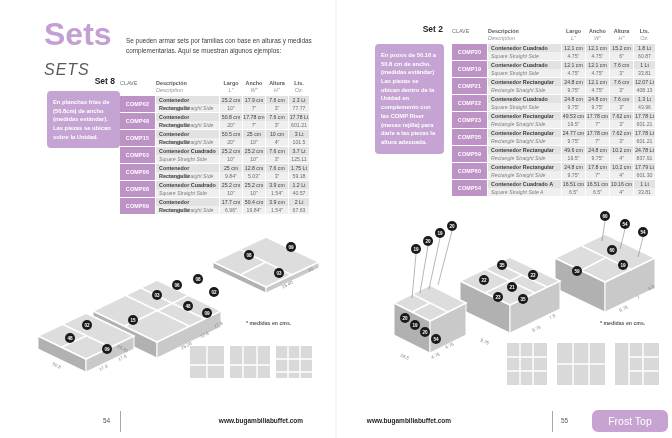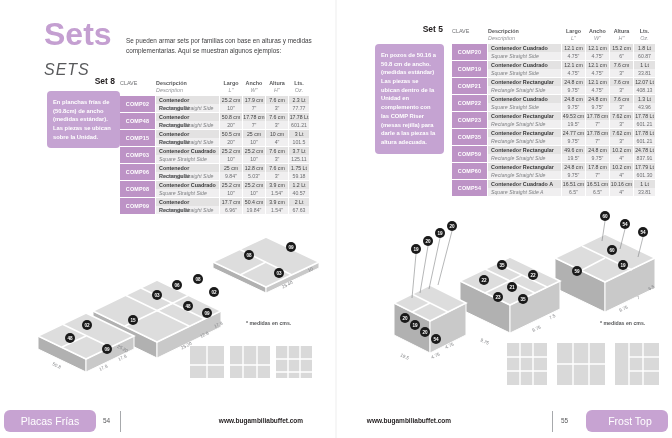--- a/index.html
+++ b/index.html
@@ -56,21 +56,21 @@
   .badge circle{fill:#1a1a1a;}
   .badge text{fill:#ffffff;font-size:4.6px;font-weight:bold;text-anchor:middle;font-family:"Liberation Sans",sans-serif;}
   .dim{font-size:4.6px;fill:#808285;text-anchor:middle;font-family:"Liberation Sans",sans-serif;}
   .note{font-size:5.2px;font-weight:bold;fill:#58595b;font-family:"Liberation Sans",sans-serif;}
   .thumb{fill:#d9d9d9;}
   .thumb-line{stroke:#ffffff;stroke-width:1.4;}
   
   .footer-tab{position:absolute;top:410px;height:22px;background:#c7a3d2;border-radius:6px;
     color:#fff;font-size:10.5px;display:flex;align-items:center;justify-content:center;}
   .tab-left{left:4px;width:92px;}
-  .tab-right{right:4px;width:76px;padding-left:6px;}
+  .tab-right{right:4px;width:76px;}
   .page-num{position:absolute;top:417px;font-size:6.5px;color:#58595b;}
   .pn-left{left:103px;}
   .pn-right{left:561px;}
   .foot-div{position:absolute;top:411px;width:1px;height:21px;background:#a7a9ac;}
   .fd-left{left:120px;}
   .fd-right{left:552px;}
   .site-url{position:absolute;top:417px;width:200px;text-align:center;font-size:6.5px;font-weight:bold;color:#231f20;}
   .url-left{left:161px;}
   .url-right{left:309px;}
 </style>
@@ -383,21 +383,21 @@
       <line class="thumb-line" x1="227" y1="128" x2="227" y2="166"></line>
       <line class="thumb-line" x1="200" y1="147" x2="240" y2="147"></line>
       <rect class="thumb" x="246" y="128" width="36" height="38"></rect>
       <line class="thumb-line" x1="258" y1="128" x2="258" y2="166"></line>
       <line class="thumb-line" x1="270" y1="128" x2="270" y2="166"></line>
       <line class="thumb-line" x1="246" y1="141" x2="282" y2="141"></line>
       <line class="thumb-line" x1="246" y1="154" x2="282" y2="154"></line>
     </g>
   </svg>
 
-  <div class="set-label s2">Set 5</div>
+  <div class="set-label s2">Set 2</div>
   <div class="info-box right">En pozos de 50.16 a 50.8 cm de ancho. (medidas estándar) Las piezas se ubican dentro de la Unidad en complemento con las COMP Riser (mesas rejilla) para darle a las piezas la altura adecuada.</div>
 
   <div class="ptable t-right">
     <div class="thead">
       <div class="th">CLAVE</div>
       <div class="th">
         <div class="b">Descripción</div>
         <div class="u">Description</div>
       </div>
       <div class="th c">
@@ -775,21 +775,20 @@
       <line class="thumb-line" x1="217" y1="140" x2="217" y2="182"></line>
       <line class="thumb-line" x1="185" y1="161" x2="233" y2="161"></line>
       <rect class="thumb" x="243" y="140" width="44" height="42"></rect>
       <line class="thumb-line" x1="257" y1="140" x2="257" y2="182"></line>
       <line class="thumb-line" x1="271" y1="140" x2="271" y2="182"></line>
       <line class="thumb-line" x1="257" y1="154" x2="287" y2="154"></line>
       <line class="thumb-line" x1="257" y1="168" x2="287" y2="168"></line>
     </g>
   </svg>
 
-  <div class="footer-tab tab-left">Placas Frías</div>
   <div class="page-num pn-left">54</div>
   <div class="foot-div fd-left"></div>
   <div class="site-url url-left">www.bugambiliabuffet.com</div>
   <div class="site-url url-right">www.bugambiliabuffet.com</div>
   <div class="foot-div fd-right"></div>
   <div class="page-num pn-right">55</div>
   <div class="footer-tab tab-right">Frost Top</div>
 
   <div class="spine"></div>
 </div>

